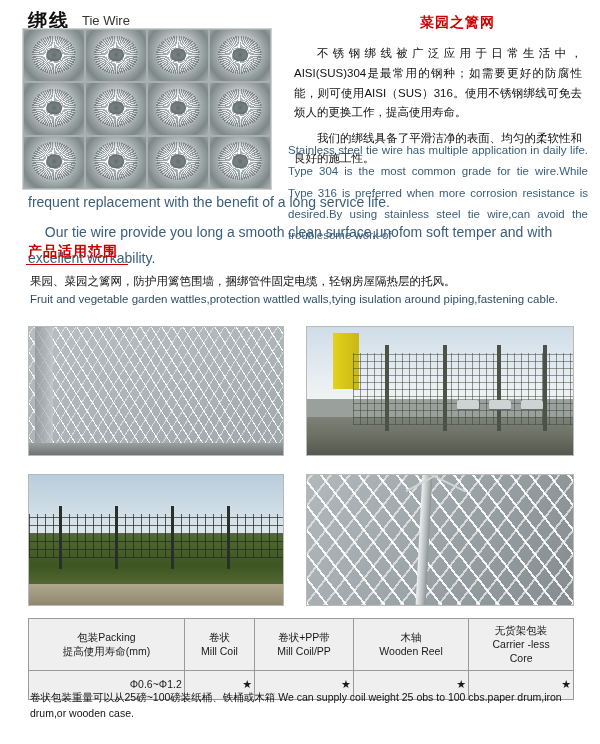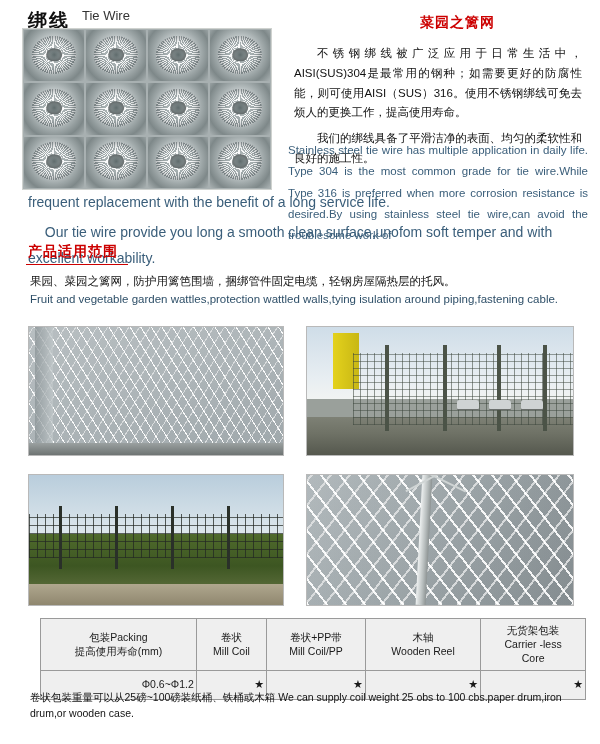--- a/index.html
+++ b/index.html
@@ -20,21 +20,21 @@
     width: 600px;
     height: 744px;
   }
 
   
   .header {
     position: absolute;
     left: 28px;
     top: 8px;
     display: flex;
-    align-items: flex-start;
+    align-items: center;
     gap: 12px;
   }
   .title-cn {
     font-size: 19px;
     font-weight: bold;
     letter-spacing: 2px;
     color: #111;
   }
   .title-en {
     font-size: 13px;
@@ -254,21 +254,21 @@
     background: #cfd4d4; transform: rotate(-28deg);
   }
   .chain4 .barb2 {
     position: absolute; left: 44%; top: 6px; width: 44px; height: 2px;
     background: #cfd4d4; transform: rotate(26deg);
   }
 
   
   .table-wrap {
     position: absolute;
-    left: 40px;
+    left: 28px;
     top: 618px;
     width: 546px;
   }
   table.packing {
     width: 546px;
     border-collapse: collapse;
     background: #efefef;
     font-size: 10.5px;
   }
   table.packing td {

